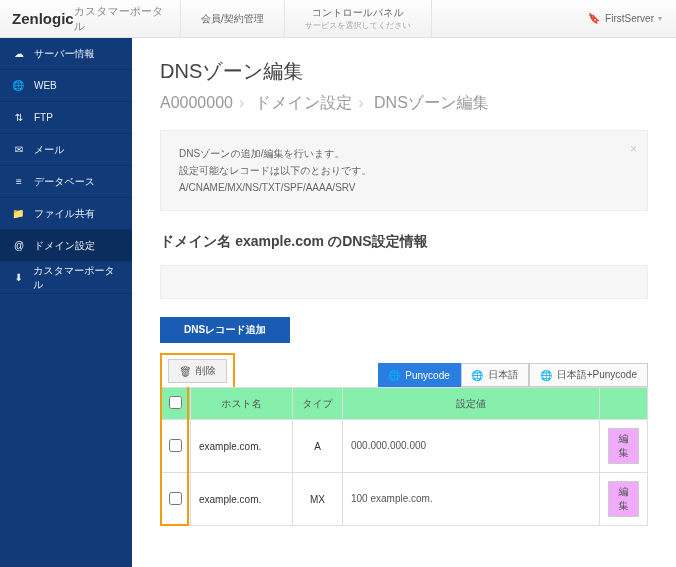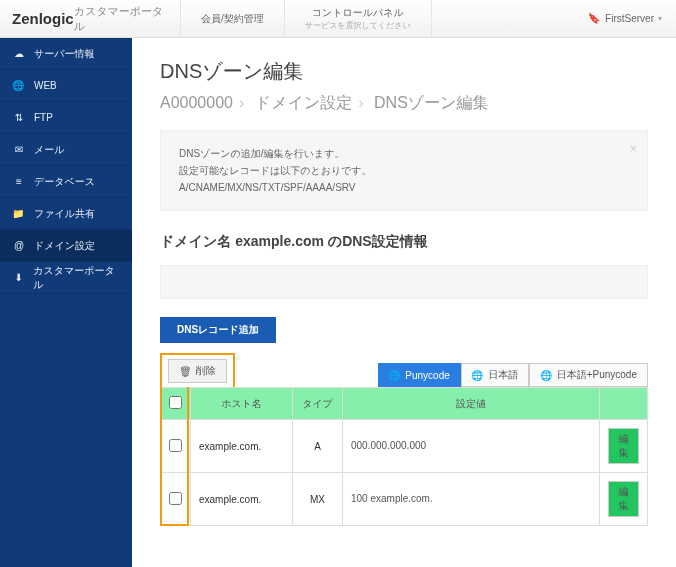--- a/index.html
+++ b/index.html
@@ -23,35 +23,35 @@
 .page-title { font-size: 20px; font-weight: normal; color: #444; margin-bottom: 8px; }
 .breadcrumb { font-size: 16px; color: #999; margin-bottom: 16px; }
 .breadcrumb .sep { margin: 0 6px; color: #ccc; }
 .notice { background: #f6f6f6; border: 1px solid #eee; padding: 14px 18px; font-size: 10px; color: #666; line-height: 1.7; margin-bottom: 22px; position: relative; }
 .notice .close { position: absolute; right: 10px; top: 8px; color: #ccc; cursor: pointer; font-size: 12px; }
 .section-title { font-size: 14px; color: #444; margin-bottom: 14px; }
 .section-title strong { font-weight: bold; }
 .ns-box { display: flex; background: #f6f6f6; border: 1px solid #eee; padding: 16px 18px; margin-bottom: 18px; font-size: 10px; }
 .ns-label { width: 120px; color: #555; font-weight: bold; display: flex; align-items: center; }
 .ns-values { color: #666; line-height: 1.7; }
-.btn-add { background: #1a5bb3; color: #fff; border: none; padding: 6px 17px; font-size: 10px; cursor: pointer; font-weight: bold; margin-bottom: 10px; }
+.btn-add { background: #1a5bb3; color: #fff; border: none; padding: 6px 24px; font-size: 10px; cursor: pointer; font-weight: bold; margin-bottom: 10px; }
 .btn-del { background: #f2f2f2; border: 1px solid #ccc; padding: 4px 10px; font-size: 10px; cursor: pointer; color: #555; display: flex; align-items: center; gap: 4px; }
 .view-toggles { margin-left: auto; display: flex; gap: 0; }
 .btn-toggle { border: 1px solid #ccc; background: #fafafa; padding: 4px 10px; font-size: 10px; cursor: pointer; color: #555; display: flex; align-items: center; gap: 4px; }
 .btn-toggle.active { background: #2a7de1; color: #fff; border-color: #2a7de1; }
 .btn-toggle .globe { font-size: 10px; }
 table { width: 100%; border-collapse: collapse; font-size: 10px; }
 th, td { border: 1px solid #ddd; padding: 8px 8px; text-align: left; vertical-align: middle; }
 th { background: #86efac; color: #555; font-weight: normal; text-align: center; }
 td.center { text-align: center; }
 .col-chk { width: 28px; text-align: center; }
 .col-host { width: 102px; }
 .col-type { width: 50px; text-align: center; }
 .col-edit { width: 48px; text-align: center; }
-.btn-edit { background: #22c55e; border: 1px solid #ccc; padding: 3px 8px; font-size: 10px; cursor: pointer; color: #555; }
+.btn-edit { background: #f0abfc; border: 1px solid #ccc; padding: 3px 8px; font-size: 10px; cursor: pointer; color: #555; }
 .val-lines { line-height: 1.6; color: #555; }
 .table-wrap { position: relative; }
 .col-highlight-overlay { position: absolute; left: 0; top: 0; width: 29px; bottom: 0; border: 2px solid #f39c12; border-top: none; pointer-events: none; }
 .del-row { padding: 2px 0; }
 .toolbar-row { display: flex; align-items: flex-end; justify-content: space-between; margin-bottom: 0; }
 </style>
 </head>
 <body>
 
 <div class="topbar">

